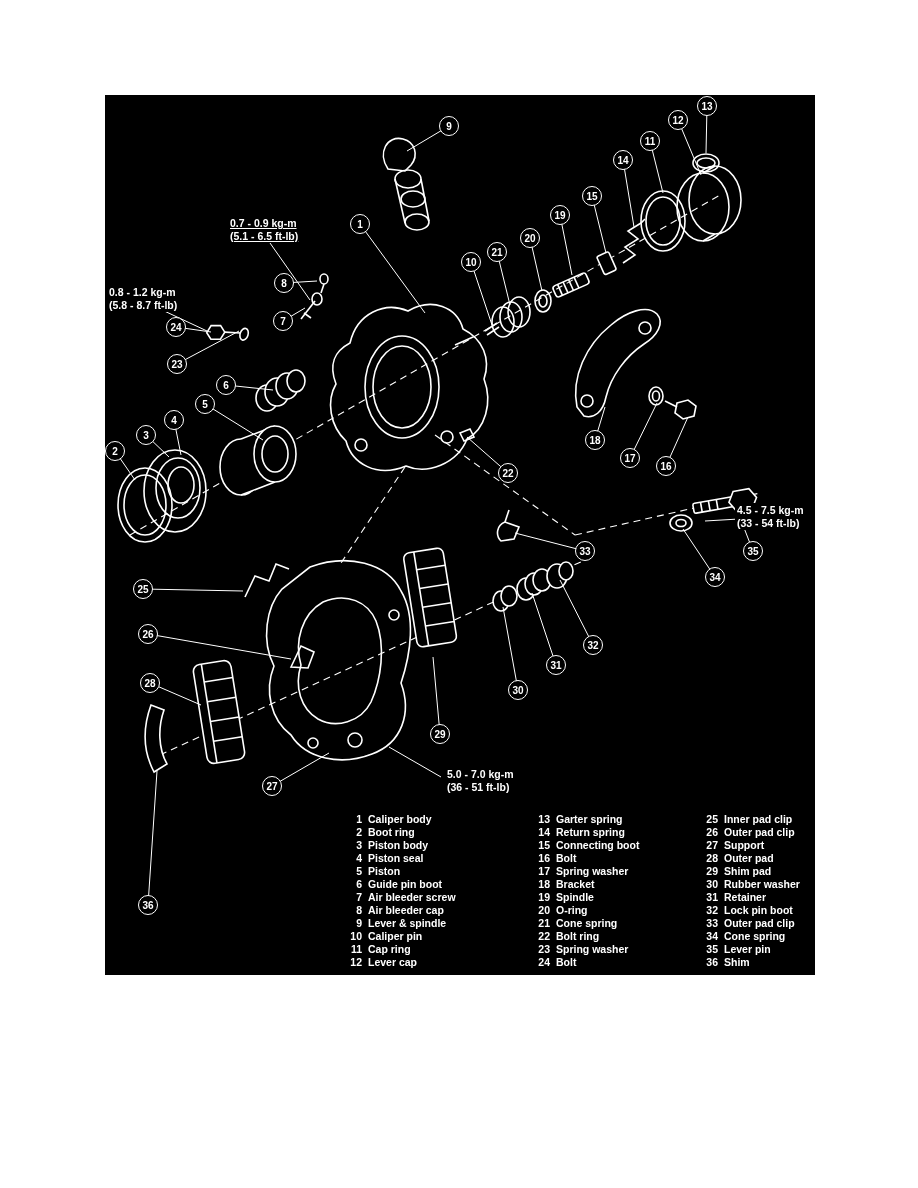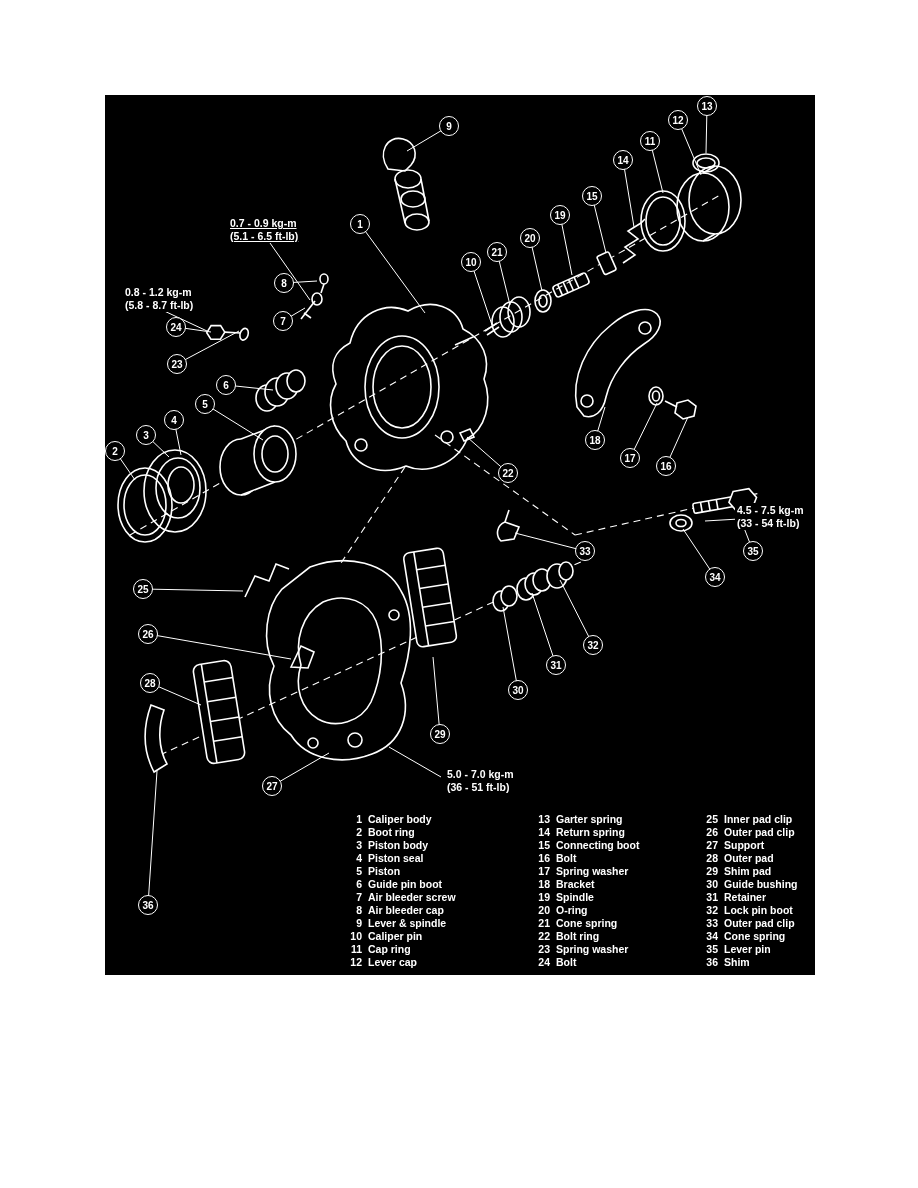--- a/index.html
+++ b/index.html
@@ -413,21 +413,21 @@
           <div class="lrow">
             <span class="lnum">28</span>
             <span class="llabel">Outer pad</span>
           </div>
           <div class="lrow">
             <span class="lnum">29</span>
             <span class="llabel">Shim pad</span>
           </div>
           <div class="lrow">
             <span class="lnum">30</span>
-            <span class="llabel">Guide bushing</span>
+            <span class="llabel">Rubber washer</span>
           </div>
           <div class="lrow">
             <span class="lnum">31</span>
             <span class="llabel">Retainer</span>
           </div>
           <div class="lrow">
             <span class="lnum">32</span>
             <span class="llabel">Lock pin boot</span>
           </div>
           <div class="lrow">
@@ -481,21 +481,21 @@
       <div class="callout" style="left: 441px; top: 560px;">31</div>
       <div class="callout" style="left: 478px; top: 540px;">32</div>
       <div class="callout" style="left: 470px; top: 446px;">33</div>
       <div class="callout" style="left: 600px; top: 472px;">34</div>
       <div class="callout" style="left: 638px; top: 446px;">35</div>
       <div class="callout" style="left: 33px; top: 800px;">36</div>
       <div class="torque" style="left: 123px; top: 121px; text-decoration: underline;">
         <div>0.7 - 0.9 kg-m</div>
         <div>(5.1 - 6.5 ft-lb)</div>
       </div>
-      <div class="torque" style="left: 18px; top: 190px;">
+      <div class="torque" style="left: 2px; top: 190px;">
         <div>0.8 - 1.2 kg-m</div>
         <div>(5.8 - 8.7 ft-lb)</div>
       </div>
       <div class="torque" style="left: 630px; top: 408px;">
         <div>4.5 - 7.5 kg-m</div>
         <div>(33 - 54 ft-lb)</div>
       </div>
       <div class="torque" style="left: 340px; top: 672px;">
         <div>5.0 - 7.0 kg-m</div>
         <div>(36 - 51 ft-lb)</div>

